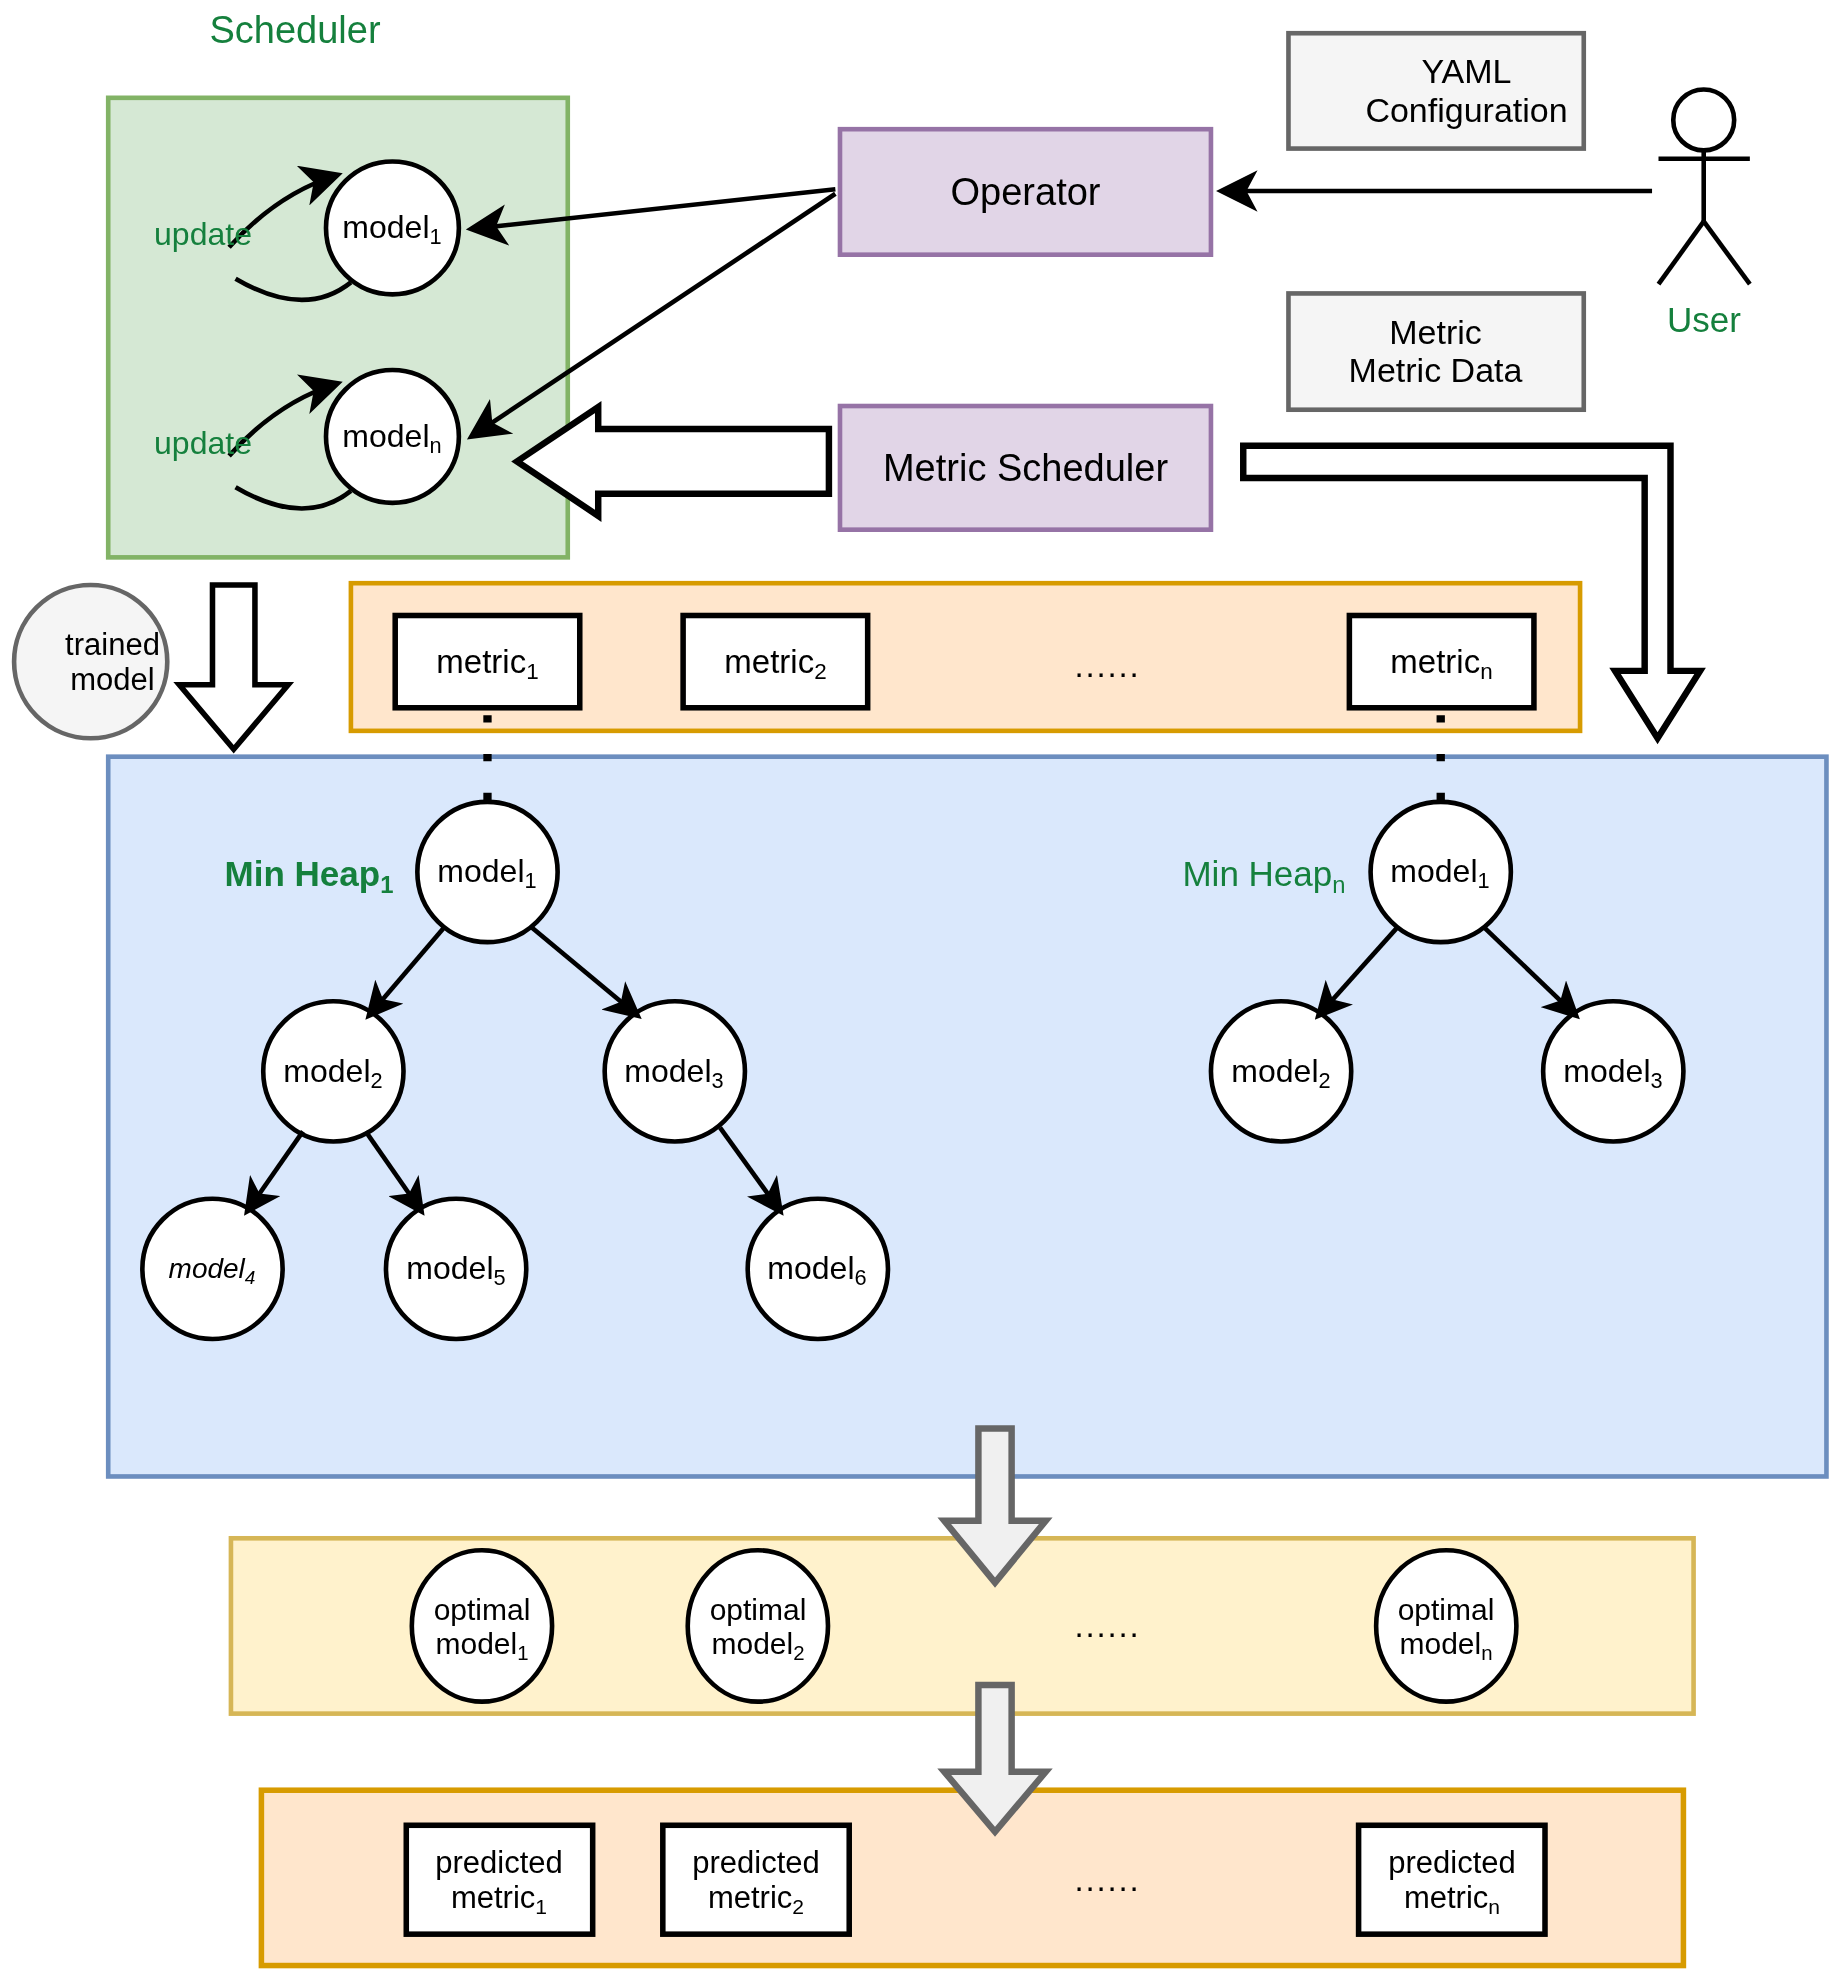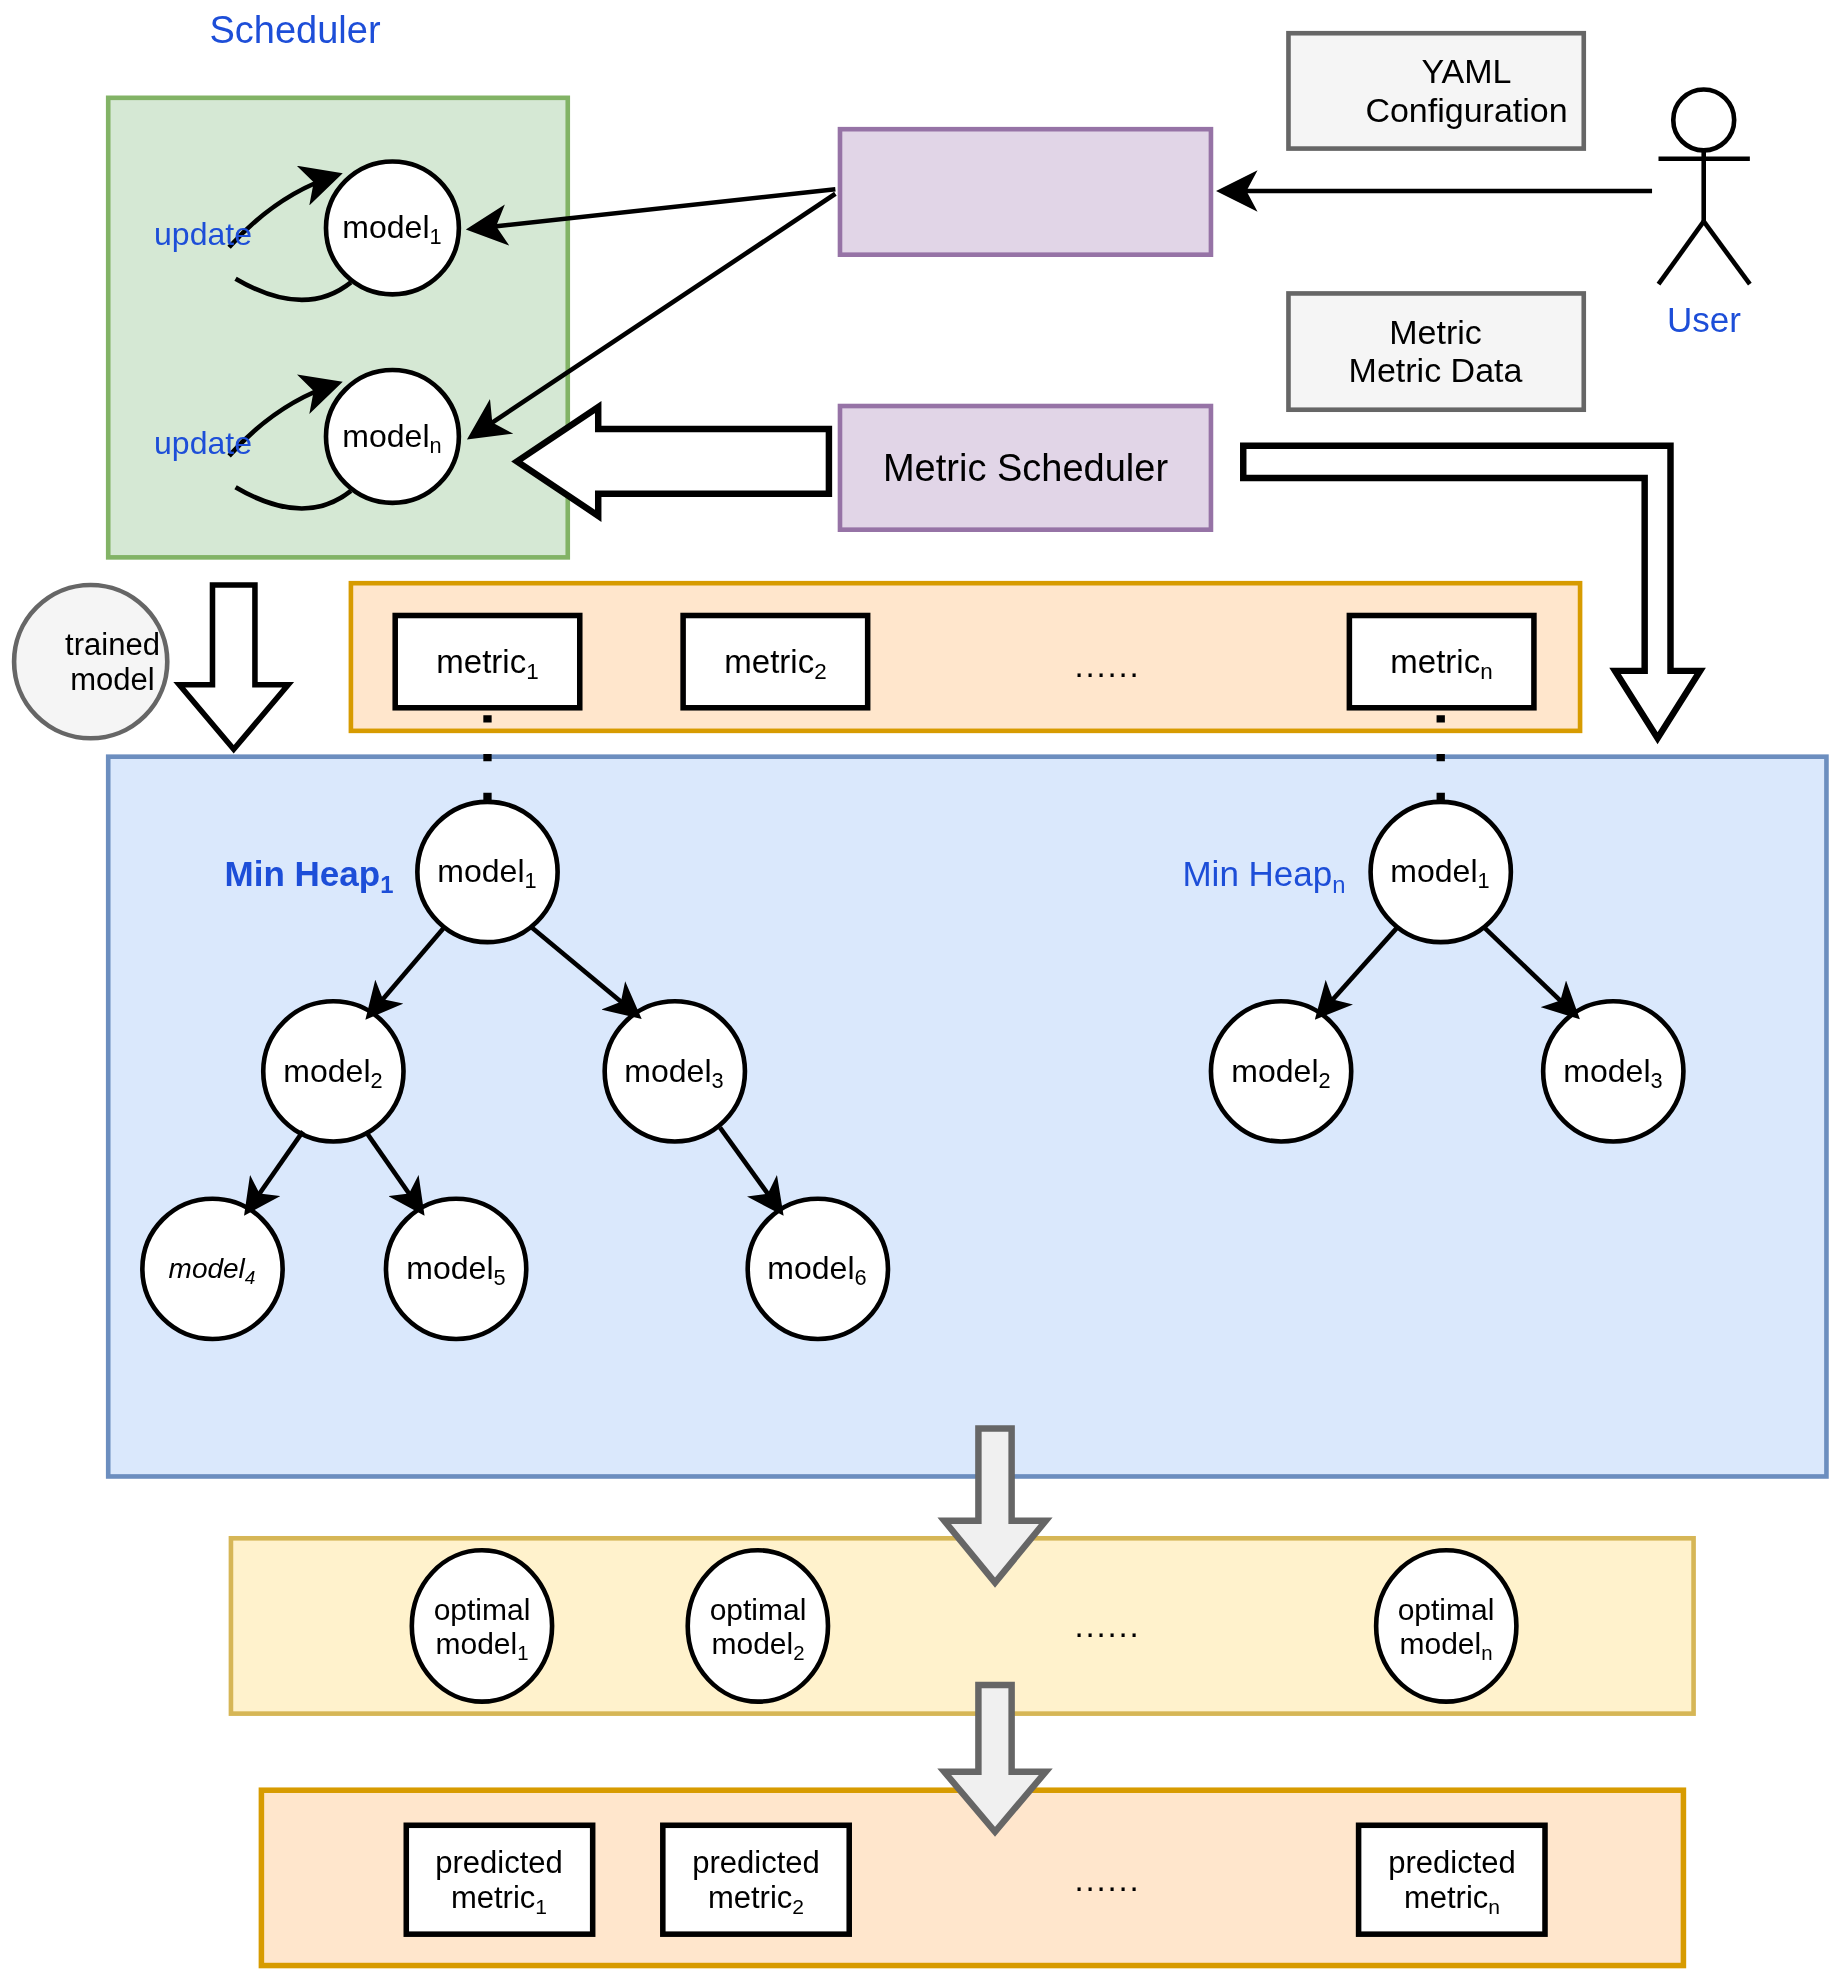--- a/index.html
+++ b/index.html
@@ -17,21 +17,21 @@
     overflow: hidden;
   }
   #svg-layer {
     position: absolute;
     left: 0; top: 0;
     width: 1847px;
     height: 1984px;
   }
   .lbl {
     position: absolute;
-    color: #1d4ed8;
+    color: #15803d;
     white-space: nowrap;
     line-height: 1.15;
     text-align: center;
   }
   .node-text {
     position: absolute;
     display: flex;
     align-items: center;
     justify-content: center;
     text-align: center;
@@ -149,20 +149,21 @@
   <div class="node-text" style="left:323px; top:200px; width:138px; height:55px; font-size:32px;">
     <span><span>model</span><sub>1</sub></span>
   </div>
   <div class="node-text" style="left:323px; top:409px; width:138px; height:55px; font-size:32px;">
     <span><span>model</span><sub>n</sub></span>
   </div>
 
   <div class="lbl" style="left:129px; top:216px; width:148px; font-size:32px;">update</div>
   <div class="lbl" style="left:129px; top:425px; width:148px; font-size:32px;">update</div>
 
+  <div class="node-text" style="left:840px; top:129px; width:371px; height:126px; font-size:38px;">Operator</div>
 
   <div class="node-text" style="left:840px; top:406px; width:371px; height:124px; font-size:38px;">Metric Scheduler</div>
 
   <div class="node-text" style="left:1288px; top:33px; width:295px; height:115px; font-size:34px;padding-left:31px;">
     <span><span>YAML</span><br><span>Configuration</span></span>
   </div>
 
   <div class="node-text" style="left:1288px; top:293px; width:295px; height:116px; font-size:34px;">
     <span><span>Metric</span><br><span>Metric Data</span></span>
   </div>

